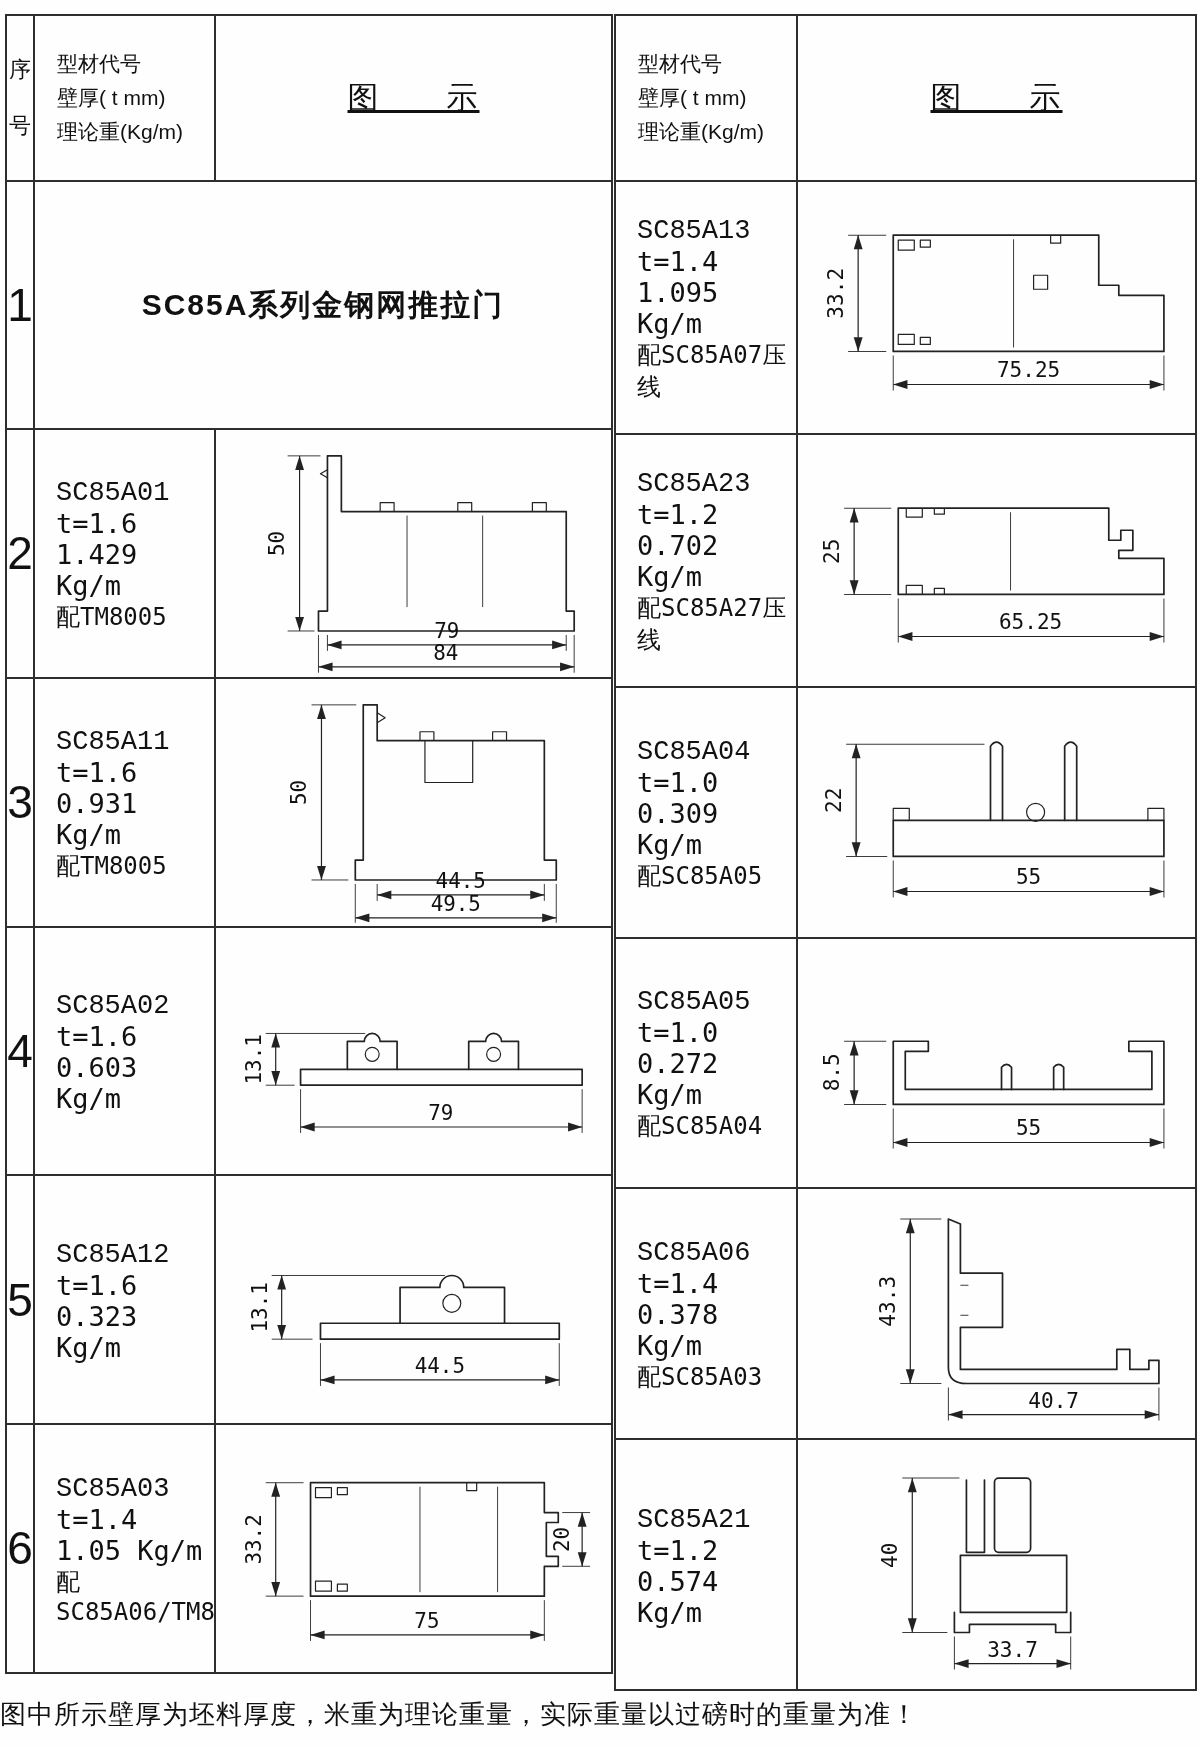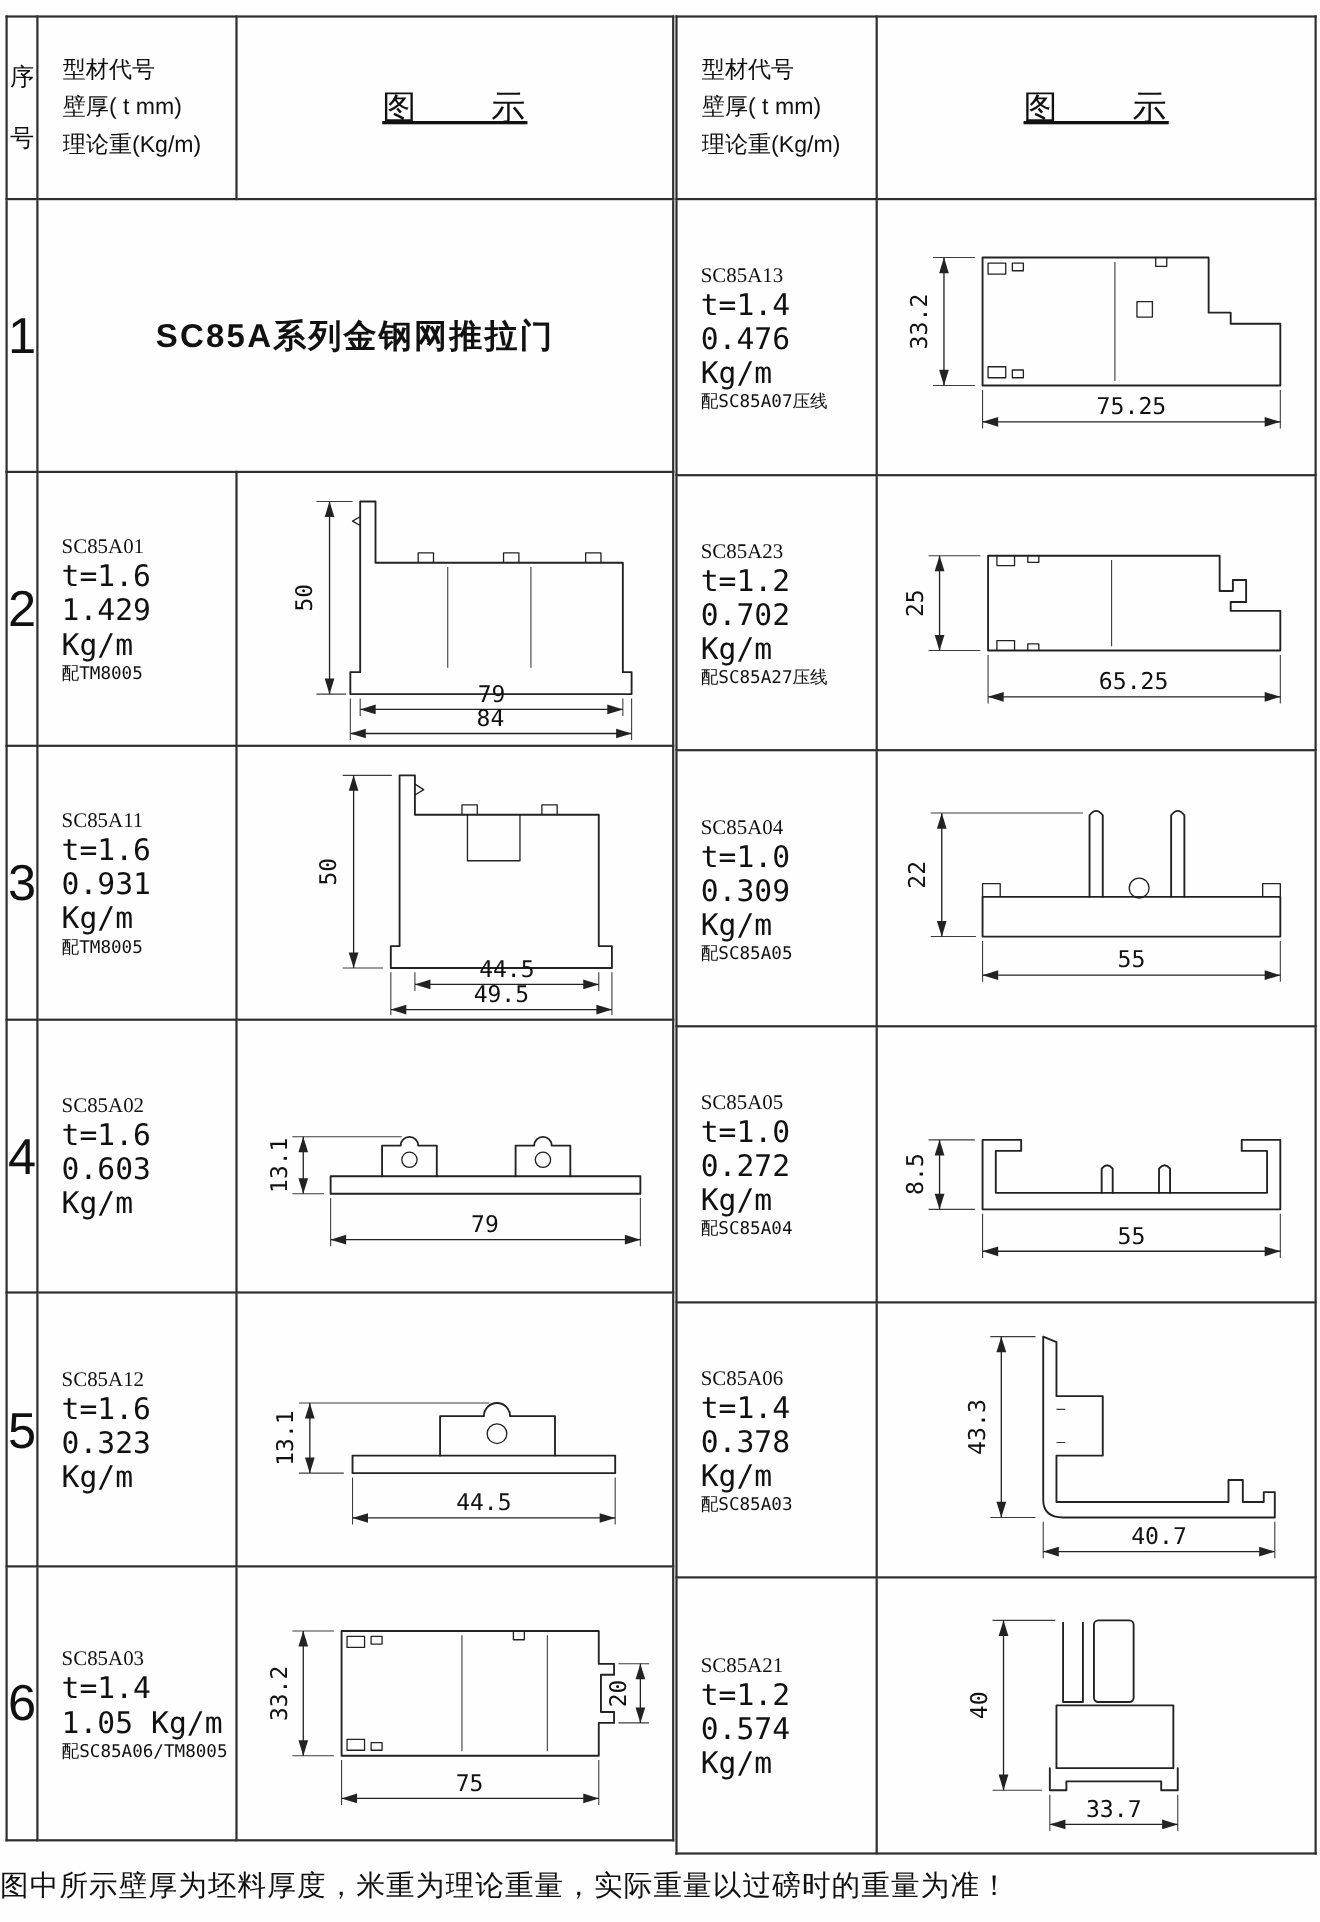--- a/index.html
+++ b/index.html
@@ -17,23 +17,23 @@
   .spechead{display:flex;flex-direction:column;justify-content:center;height:100%;padding-left:22px;
     font-size:21px;line-height:1.62;}
   .diaghead{display:flex;align-items:center;justify-content:center;height:100%;
     font-size:31px;font-weight:500;letter-spacing:2px;text-decoration:underline;}
   
   .seqcell{display:flex;align-items:center;justify-content:center;height:100%;font-size:46px;}
   .titlecell{display:flex;align-items:center;justify-content:center;height:100%;
     font-size:30px;font-weight:bold;letter-spacing:2px;}
   .info{height:100%;box-sizing:border-box;display:flex;flex-direction:column;justify-content:space-between;
     padding:34px 6px 30px 21px;}
-  .code{font-family:Liberation Serif, serif;font-size:19px;font-weight:500;}
+  .code{font-family:Liberation Mono, monospace;font-size:27px;font-weight:500;}
   .det{font-family:"DejaVu Sans Mono",monospace;font-size:27px;}
-  .match{font-family:"DejaVu Sans Mono",monospace;font-size:16px;}
+  .match{font-family:"DejaVu Sans Mono",monospace;font-size:24px;}
   .diagcell{height:100%;}
   .diagcell svg{display:block;width:100%;height:100%;}
   
   .p{fill:none;stroke:#222;stroke-width:1.7;stroke-linejoin:round;stroke-linecap:round;}
   .i{fill:none;stroke:#222;stroke-width:1.2;stroke-linejoin:round;}
   .e{fill:none;stroke:#3c3c3c;stroke-width:1;}
   .d{fill:none;stroke:#222;stroke-width:1.2;}
   .t{font:21px "DejaVu Sans Mono",monospace;fill:#111;}
   #footer-note{position:absolute;left:0;top:1649px;width:1200px;text-align:left;
     font-size:26px;letter-spacing:1px;margin-top:48px;}
@@ -269,21 +269,21 @@
     <td>
       <div class="diaghead">图　　示</div>
     </td>
   </tr>
 
   <tr class="brow">
     <td>
       <div class="info">
         <span class="code">SC85A13</span>
         <span class="det">t=1.4</span>
-        <span class="det">0.476 Kg/m</span>
+        <span class="det">1.095 Kg/m</span>
         <span class="match">配SC85A07压线</span>
       </div>
     </td>
     <td class="diagcell">
       <svg viewBox="0 0 396 248">
         <g>
           <path class="p" d="M95,52 L300,52 L300,102 L320,102 L320,112 L365,112 L365,168 L95,168 Z"></path>
           <path class="i" d="M100,57 h16 v10 h-16 Z M100,151 h16 v10 h-16 Z M122,57 h10 v7 h-10 Z M122,154 h10 v7 h-10 Z"></path>
           <path class="e" d="M215,56 V164"></path>
           <path class="i" d="M235,92 h14 v14 h-14 Z M252,52 v8 h10 v-8"></path>

